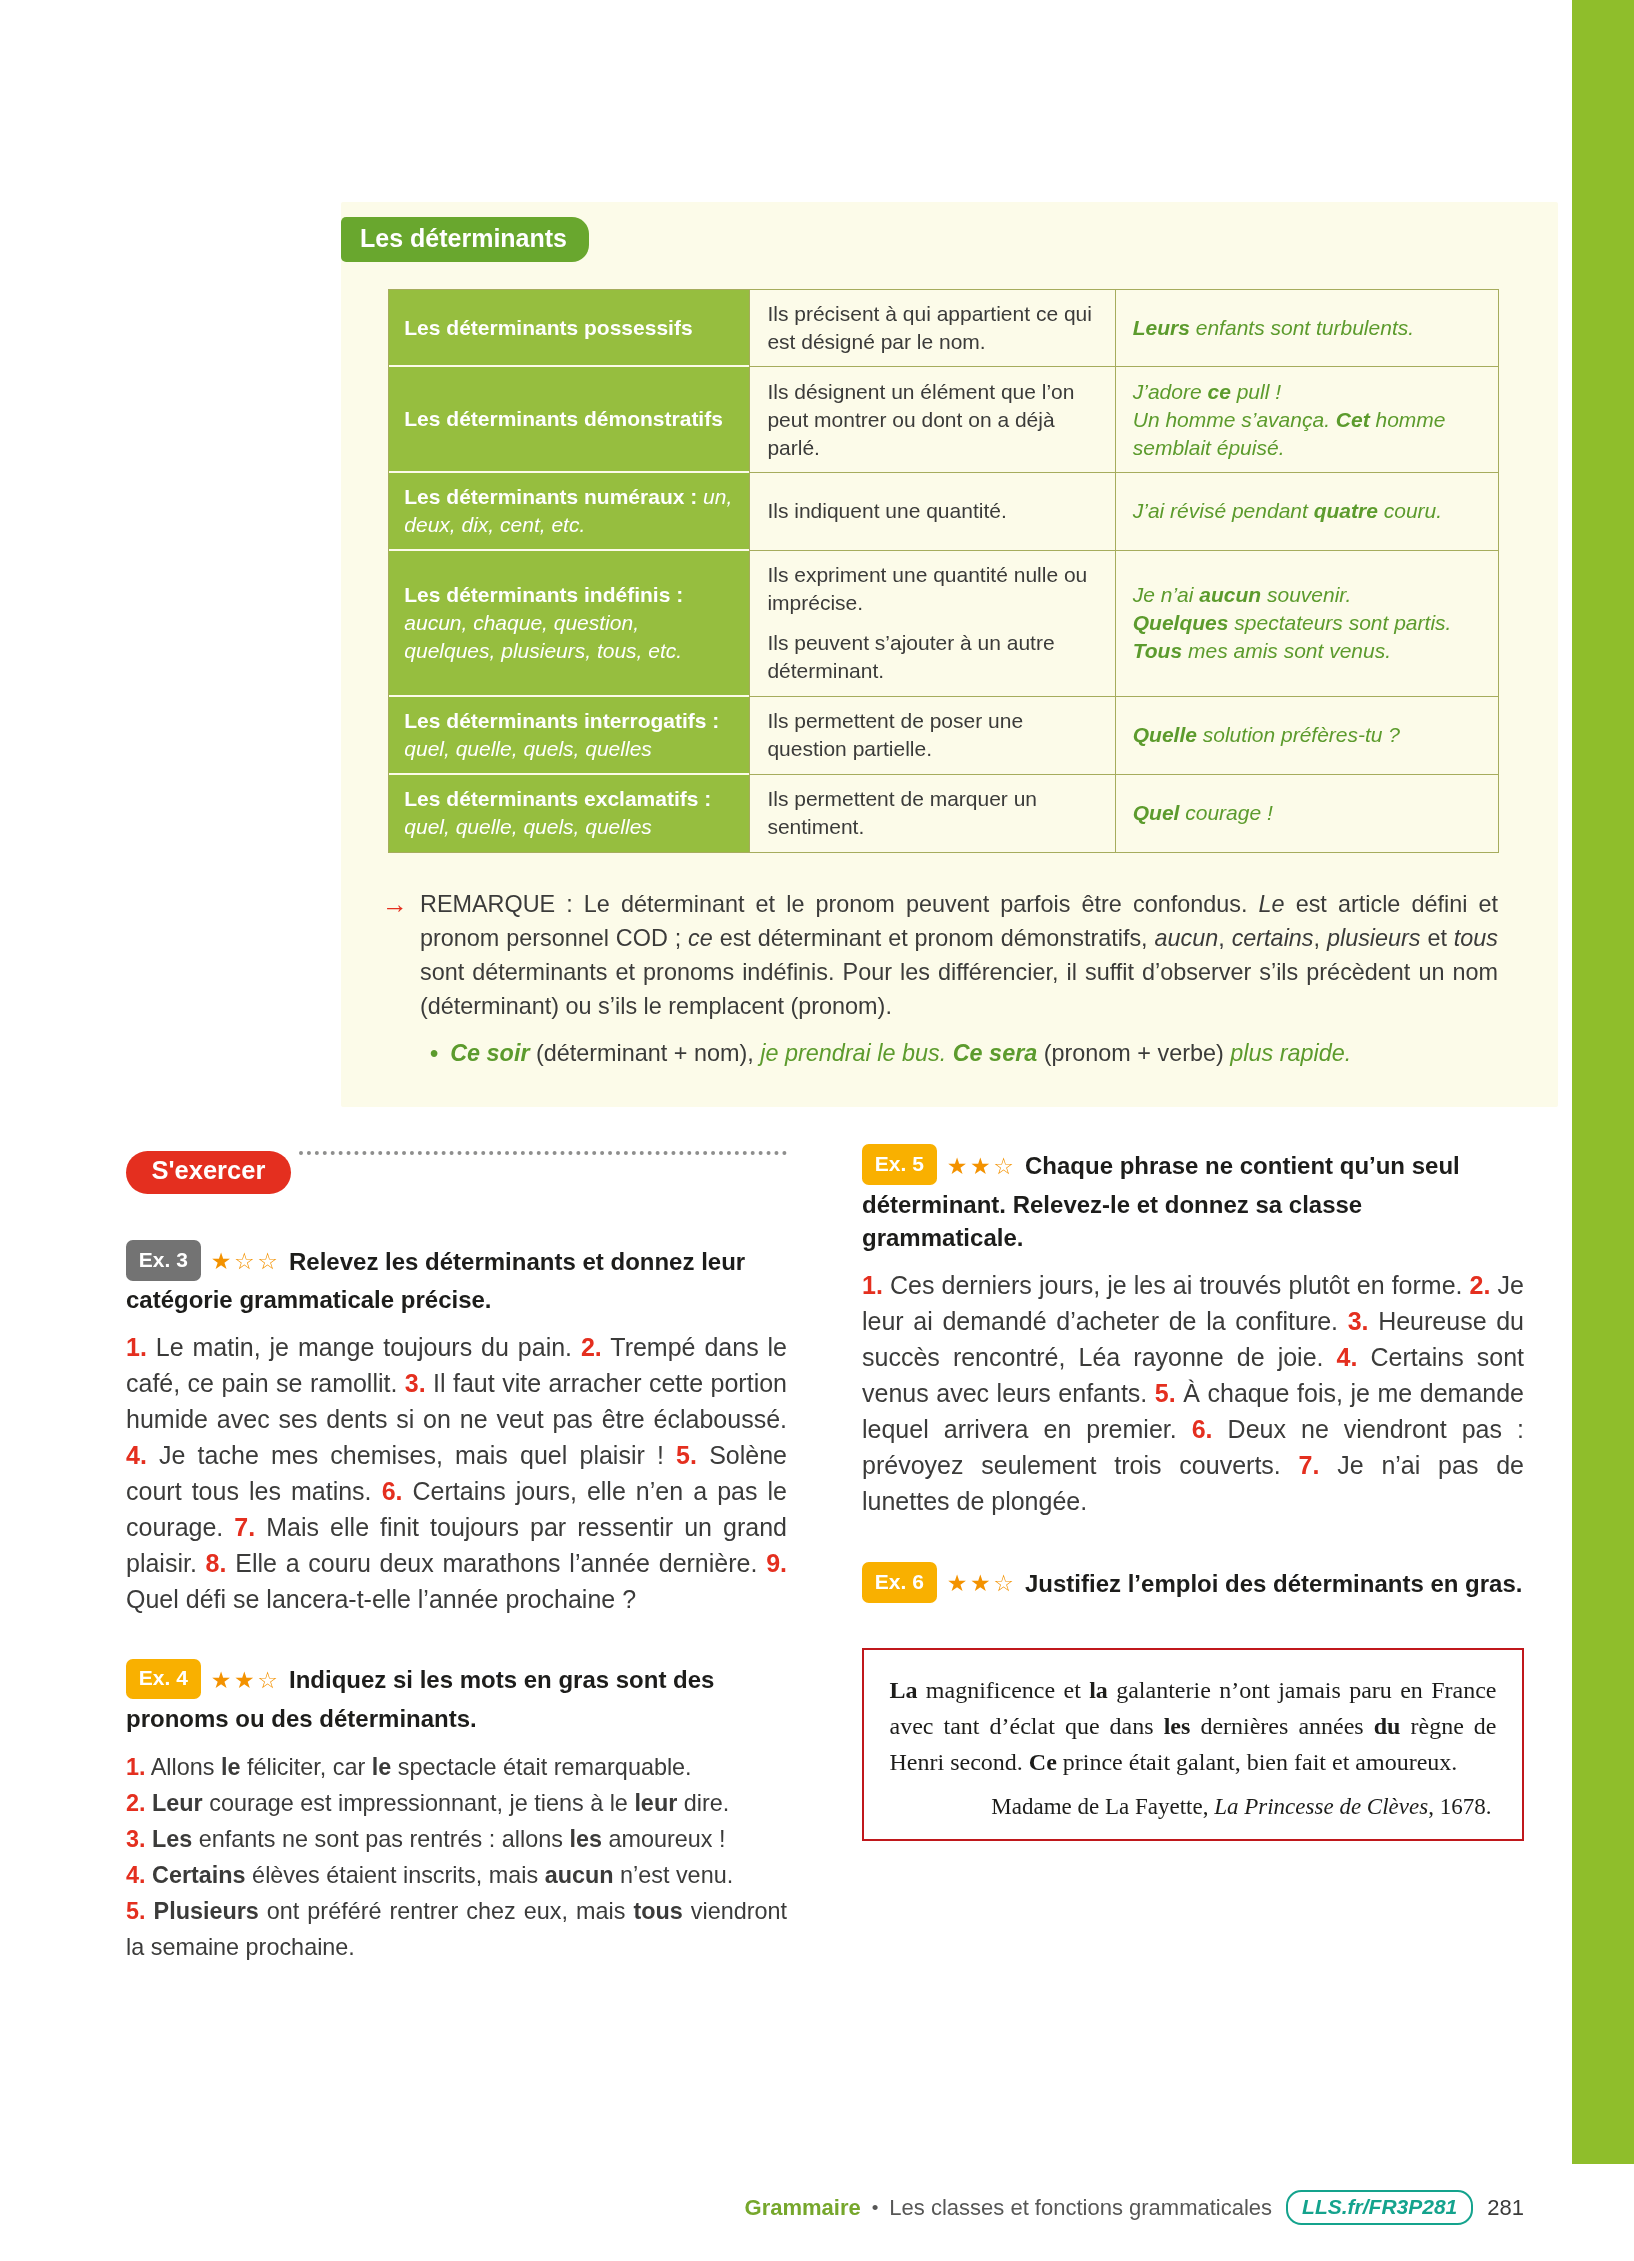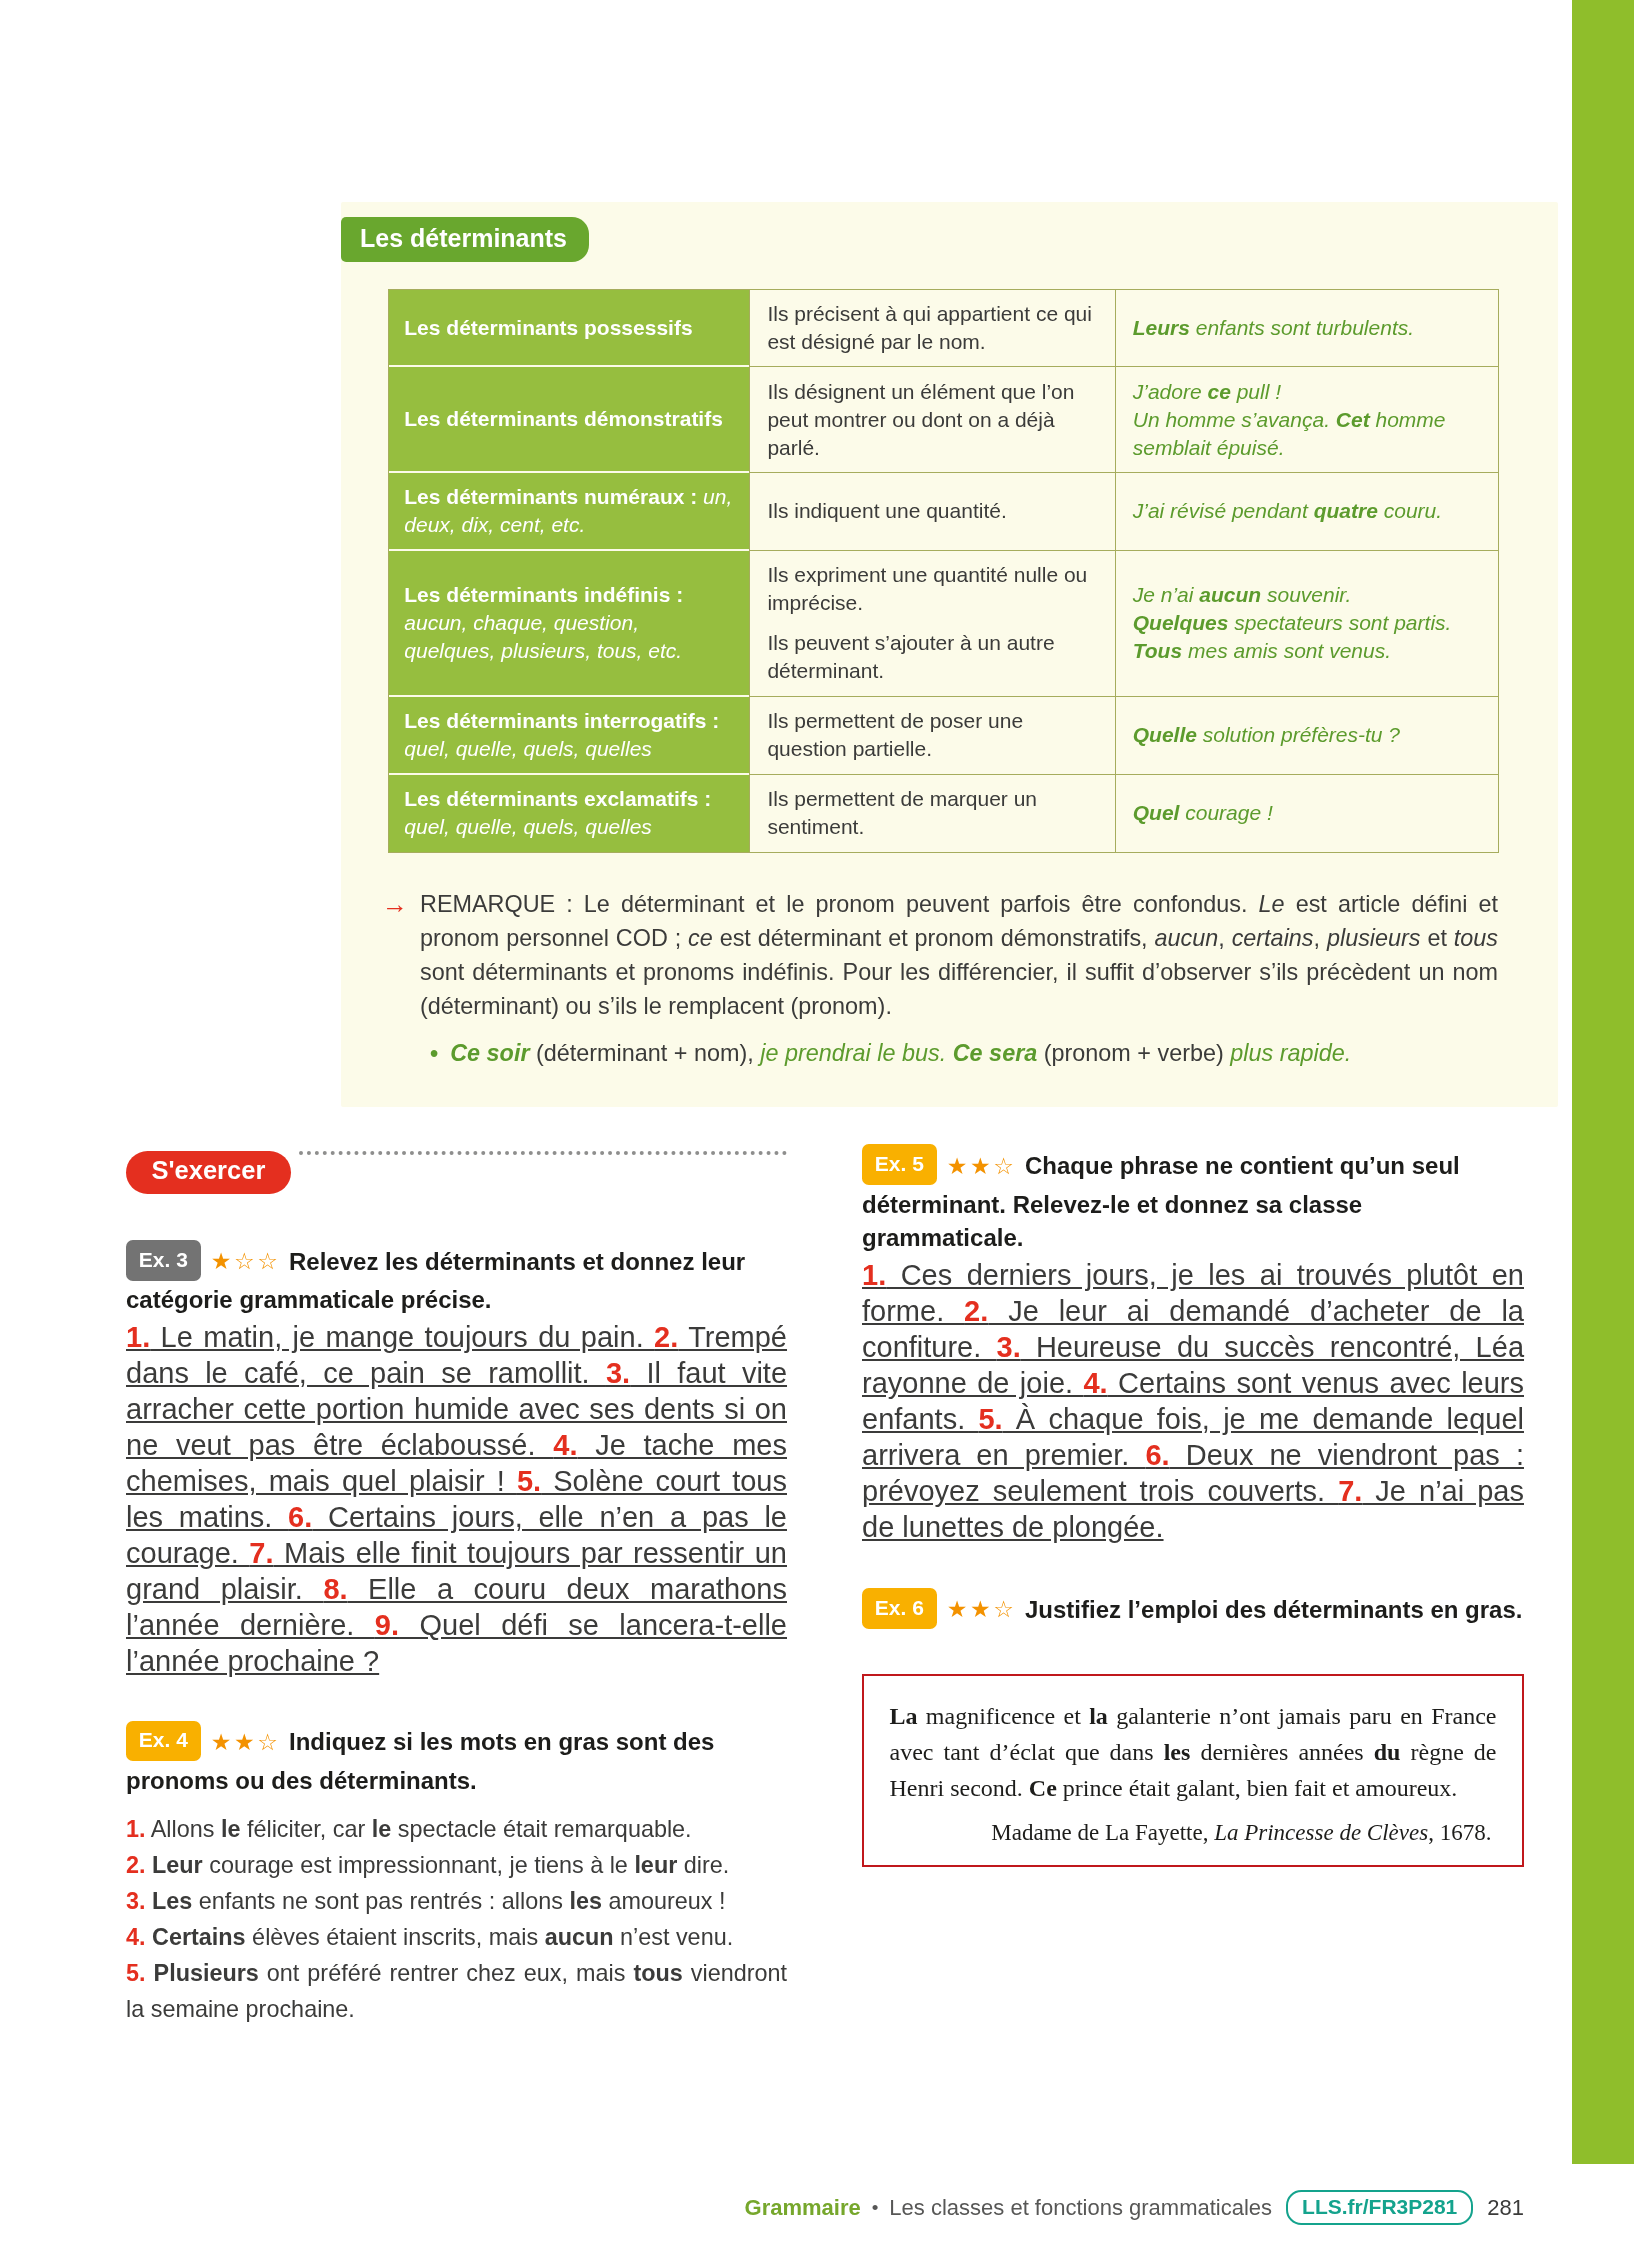--- a/index.html
+++ b/index.html
@@ -67,42 +67,42 @@
 
   .ex-head { font-size:24px; font-weight:bold; line-height:33px; color:#1D1D1B; }
   .badge-ex {
     display:inline-block; color:#fff; font-size:21px; font-weight:bold;
     padding:2.6px 12.8px 5.1px; border-radius:6.8px; margin-right:10.2px; position:relative; top:-2.6px;
   }
   .badge-red    { background:#737373; }
   .badge-orange { background:#F9B000; }
   .stars { color:#F39200; font-size:23px; letter-spacing:2.6px; margin-right:8.5px; font-weight:normal; }
 
-  .ex-body { font-size:29px; line-height:36px; text-align:justify; hyphens:auto; margin-top:3px;text-decoration:underline; }
+  .ex-body { font-size:25px; line-height:36px; text-align:justify; hyphens:auto; margin-top:13px; }
   .ex-lines { margin-top:13.6px; font-size:23.4px; line-height:36px; text-align:justify; }
   .gap-after { margin-bottom:44px; }
   .gap-before { margin-top:46px; }
 
   .quote-box {
     border:2.6px solid #C0181C; margin-top:43px; padding:22px 25.5px 19px;
     font-family:"Liberation Serif","DejaVu Serif",serif; color:#1D1D1B;
   }
   .quote-text { font-size:24px; line-height:36px; text-align:justify; hyphens:auto; }
   .quote-attr { font-size:23px; text-align:right; margin-top:13.6px; padding-right:5.1px; }
 
   
   .footer {
     position:absolute; right:111px; bottom:36px;
     display:flex; align-items:center; gap:11px; font-size:22px; color:#575756;
   }
   .f-chapter { color:#76A72C; font-weight:bold; }
   .f-sep { font-size:19px; }
   .f-ref {
     border:2.1px solid #14A38D; color:#14A38D; font-weight:bold; font-size:21px;
-    border-radius:15.3px; padding:2.6px 13.6px 4.3px; margin-left:3.4px; cursor:pointer;
+    border-radius:15.3px; padding:2.6px 13.6px 4.3px; margin-left:3.4px; cursor:pointer;font-style:italic;
   }
   .f-page { color:#3B3B3A; margin-left:3.4px; }
 </style>
 </head>
 <body>
 
 <div class="page">
 
   <div class="accent-bar"></div>
 

